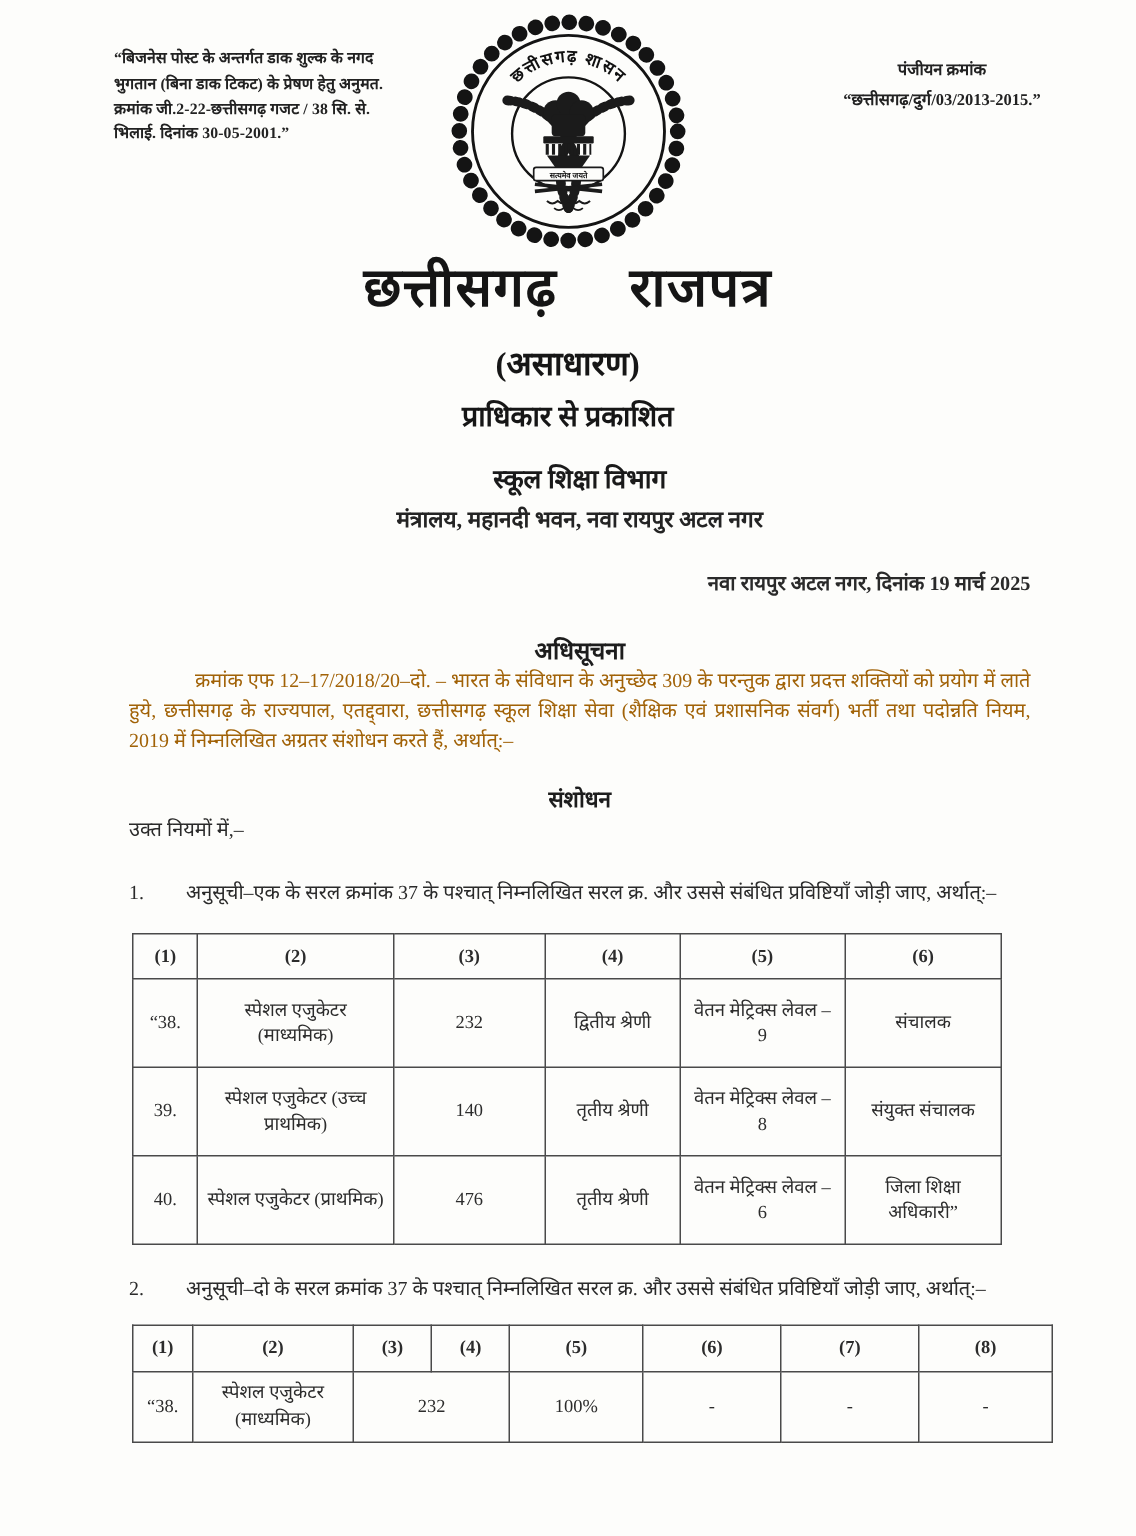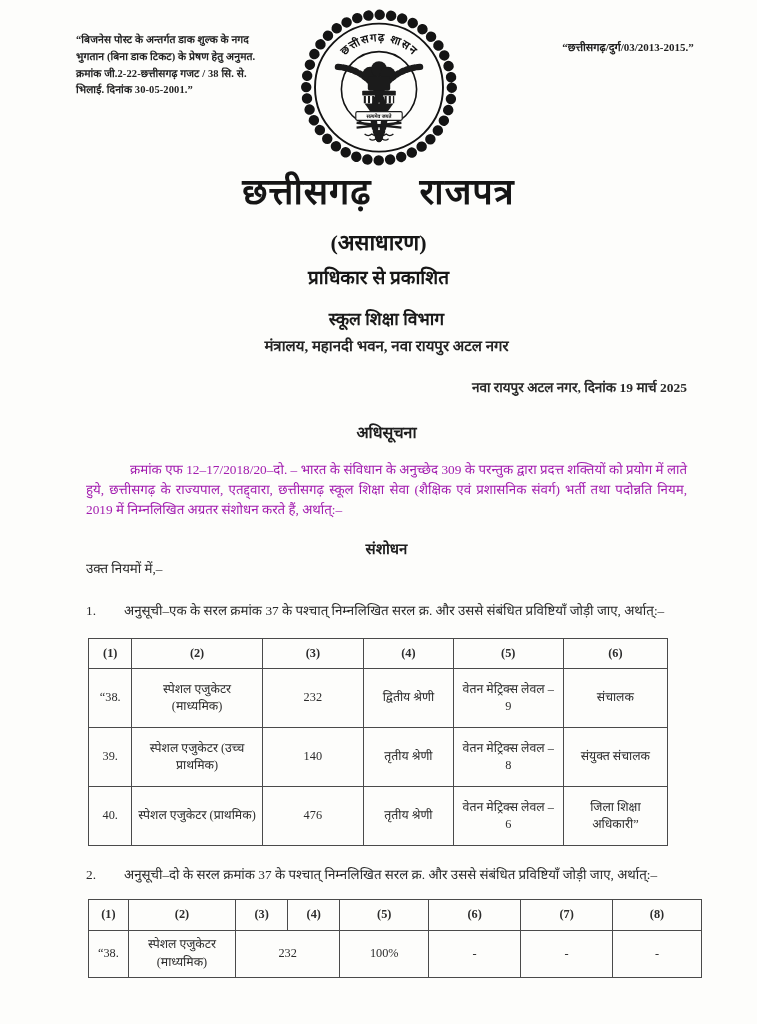--- a/index.html
+++ b/index.html
@@ -48,22 +48,22 @@
   .issue-number{flex:0 0 auto;}
   .issue-date{position:absolute;left:0;right:0;text-align:center;font-weight:700;}
 
   
   .doc-body{margin:0 70px 0 86px;}
   .dept-name{text-align:center;font-size:17.5px;font-weight:700;margin-top:16px;color:#1a1a1a;}
   .dept-addr{text-align:center;font-size:15px;font-weight:600;margin-top:5px;color:#242424;}
   .place-date{text-align:right;font-size:13.5px;font-weight:600;margin-top:23px;color:#2a2a2a;}
   .notif-head{text-align:center;font-size:16px;font-weight:700;margin-top:25px;color:#1d1d1d;font-family:Liberation Mono, monospace;}
   .notif-body{
-    font-size:13.3px;line-height:1.52;text-align:justify;margin-top:17px;
-    text-indent:44px;color:#a21caf;font-weight:500;
+    font-size:13.3px;line-height:1.52;text-align:justify;
+    text-indent:44px;color:#a16207;font-weight:500;
   }
   .amend-head{text-align:center;font-size:15px;font-weight:700;margin-top:17px;color:#1d1d1d;font-family:Liberation Mono, monospace;}
   .rules-intro{font-size:13.3px;color:#2a2a2a;font-weight:400;}
   .clause{display:flex;margin-top:24px;font-size:13.3px;line-height:1.5;color:#2a2a2a;font-weight:500;}
   .clause-num{flex:0 0 38px;}
   .clause-text{flex:1;text-align:justify;padding-right:4px;}
 
   
   table{border-collapse:collapse;table-layout:fixed;background:#fdfdfb;}
   .tbl1{margin:17px 0 0 2px;width:580px;}
@@ -120,20 +120,21 @@
         <g stroke="#1b1b1b" fill="none">
           <path d="M 72 152 L 128 146" stroke-width="3"></path>
           <path d="M 72 146 L 128 152" stroke-width="3"></path>
           <path d="M 82 160 q 4.5 4 9 0 q 4.5 4 9 0 q 4.5 4 9 0 q 4.5 4 9 0" stroke-width="1.6"></path>
           <path d="M 88 166 q 4 3.4 8 0 q 4 3.4 8 0 q 4 3.4 8 0" stroke-width="1.4"></path>
         </g>
       </svg>
     </div>
 
     <div class="reg-block">
+      <div>पंजीयन क्रमांक</div>
       <div>“छत्तीसगढ़/दुर्ग/03/2013-2015.”</div>
     </div>
   </div>
 
   <div class="gazette-title">छत्तीसगढ़ राजपत्र</div>
   <div class="gazette-sub">(असाधारण)</div>
   <div class="gazette-auth">प्राधिकार से प्रकाशित</div>
 
 
   <div class="doc-body">

